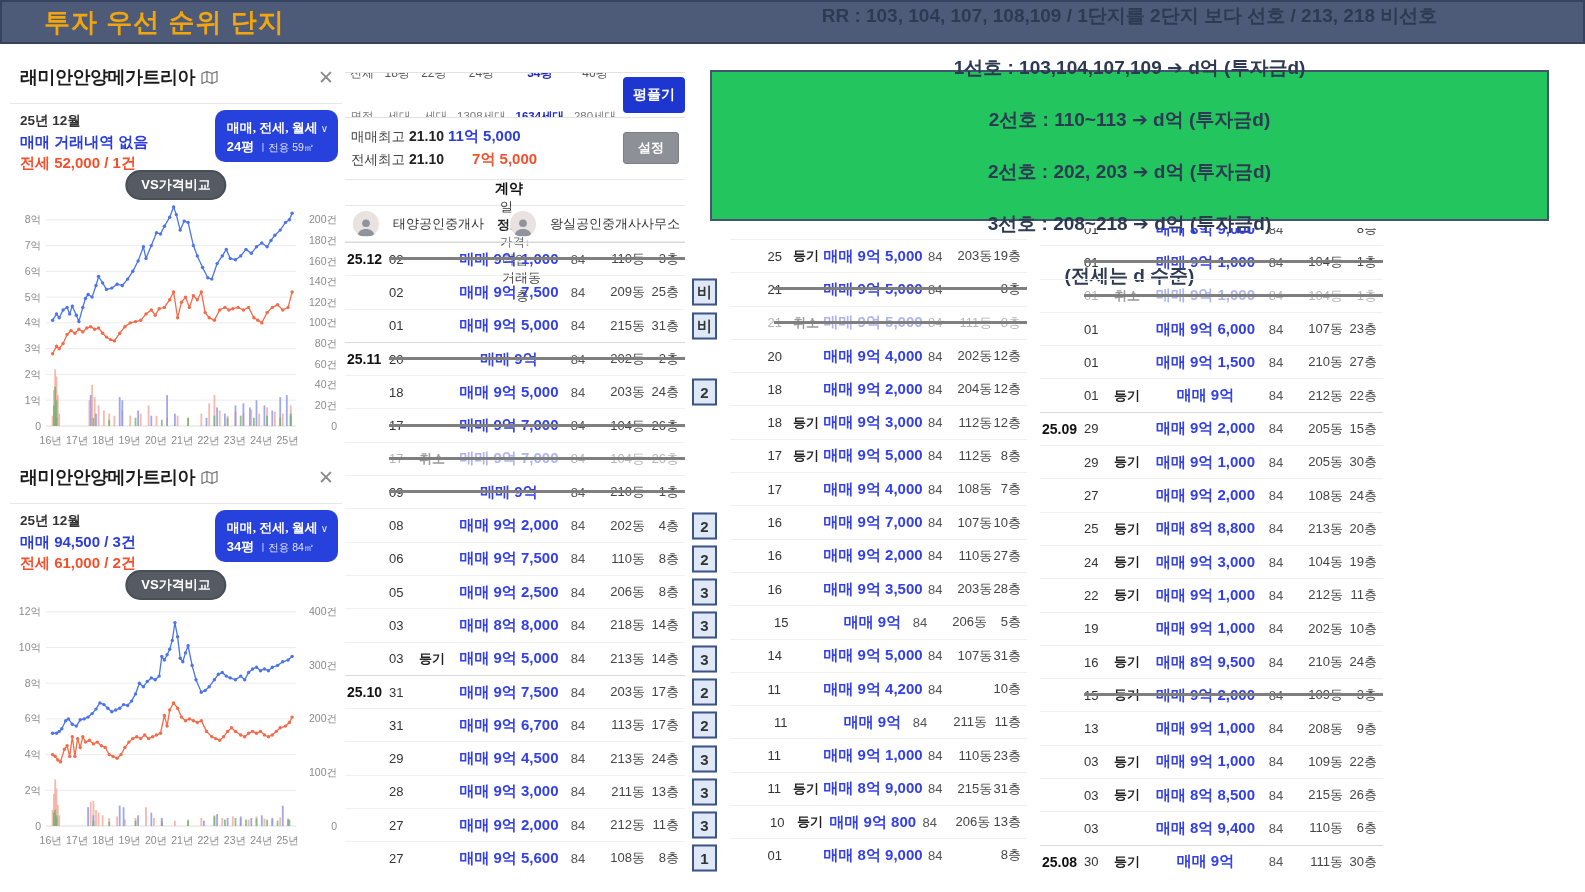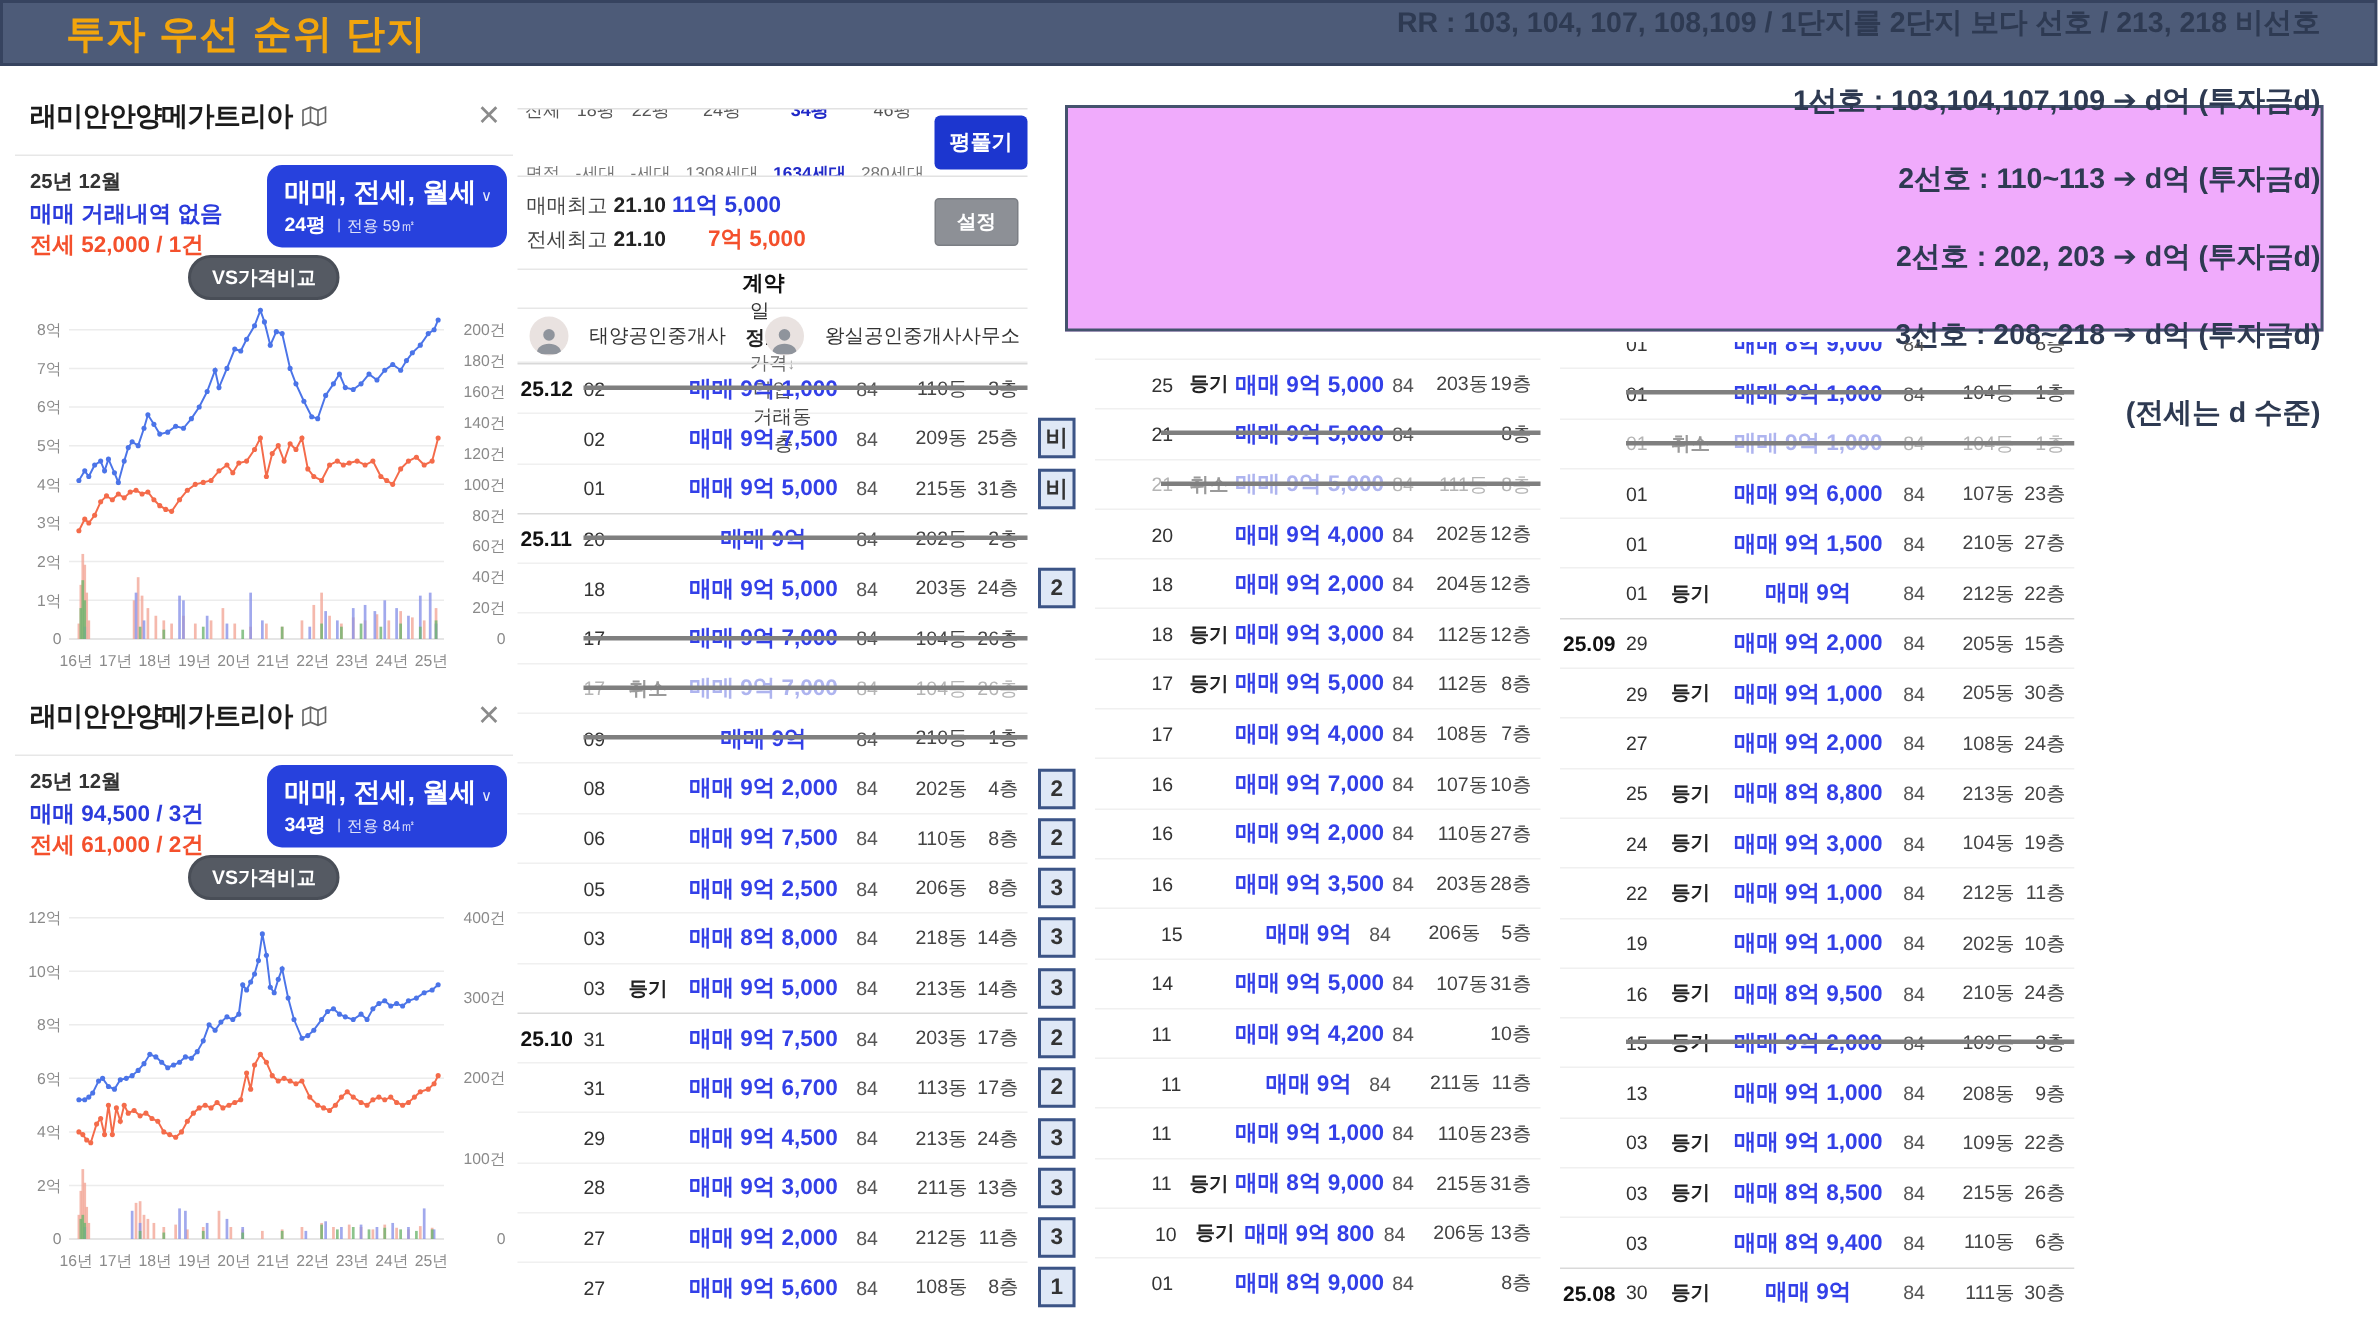--- a/index.html
+++ b/index.html
@@ -19,21 +19,21 @@
   .card-head { display:flex; align-items:center; height:36px; border-bottom:1px solid #e7e7e7; padding:0 4px 17px 10px; }
   .card-title { font-size:18px; font-weight:800; color:#1b1b1b; letter-spacing:-0.5px; }
   .map-icon { margin-left:6px; display:inline-flex; }
   .close-x { margin-left:auto; color:#8b8b8b; font-size:19px; cursor:pointer; padding:0 4px; }
   .card-info { position:relative; padding:8px 6px 0 10px; height:74px; }
   .info-month { font-size:13.5px; font-weight:700; color:#333; margin-bottom:3px; }
   .info-sale { font-size:15px; font-weight:800; color:#2b3bdc; margin-bottom:2px; }
   .info-jeonse { font-size:15px; font-weight:800; color:#f4502c; }
   .filter-pill { position:absolute; right:4px; top:6px; background:#2741dd; color:#fff;
     border-radius:10px; padding:6px 10px 7px 12px; text-align:left; cursor:pointer; line-height:1.35; }
-  .filter-pill .l1 { font-size:18px; font-weight:800; }
+  .filter-pill .l1 { font-size:13px; font-weight:800;font-family:Liberation Serif, serif; }
   .filter-pill .chev { font-size:10px; opacity:.9; margin-left:3px; }
   .filter-pill .l2 { font-size:13px; font-weight:800; }
   .filter-pill .l2 .sub { font-size:10.5px; font-weight:400; opacity:.85; }
   .chart-wrap { position:relative; margin-top:2px; }
   .vs-badge { position:absolute; left:50%; transform:translateX(-50%); top:-10px;
     background:#555a63; color:#fff; font-size:13px; font-weight:800; border-radius:16px;
     padding:4px 14px; border:2px solid #494e57; z-index:3; }
   .chart-svg { display:block; }
 
   
@@ -81,22 +81,22 @@
   .row-badge { position:absolute; right:-32px; top:50%; transform:translateY(-50%);
     width:25px; height:27px; background:#dfe8f6; border:2px solid #3c5486; color:#333;
     font-size:15px; font-weight:700; display:flex; align-items:center; justify-content:center; z-index:4; }
 
   .col3 { position:absolute; left:730px; top:239px; width:297px; }
   .col4 { position:absolute; left:1040px; top:228px; width:343px; height:664px; overflow:hidden; }
   .col4 .tlist { margin-top:-16px; }
 
   
   .notebox { position:absolute; left:710px; top:70px; width:839px; height:151px;
-    background:#f0abfc; border:2px solid #44536e; display:flex; flex-direction:column;
-    justify-content:center; align-items:flex-end;gap:28px; }
+    background:#22c55e; border:2px solid #44536e; display:flex; flex-direction:column;
+    justify-content:center; align-items:center;gap:28px; }
   .noteline { color:#2e3a52; font-size:19px; font-weight:600; line-height:24px; white-space:nowrap; }
 </style>
 </head>
 <body>
 
 <div class="app">
 
   <div class="topbar">
     <span class="title">투자 우선 순위 단지</span>
   </div>

